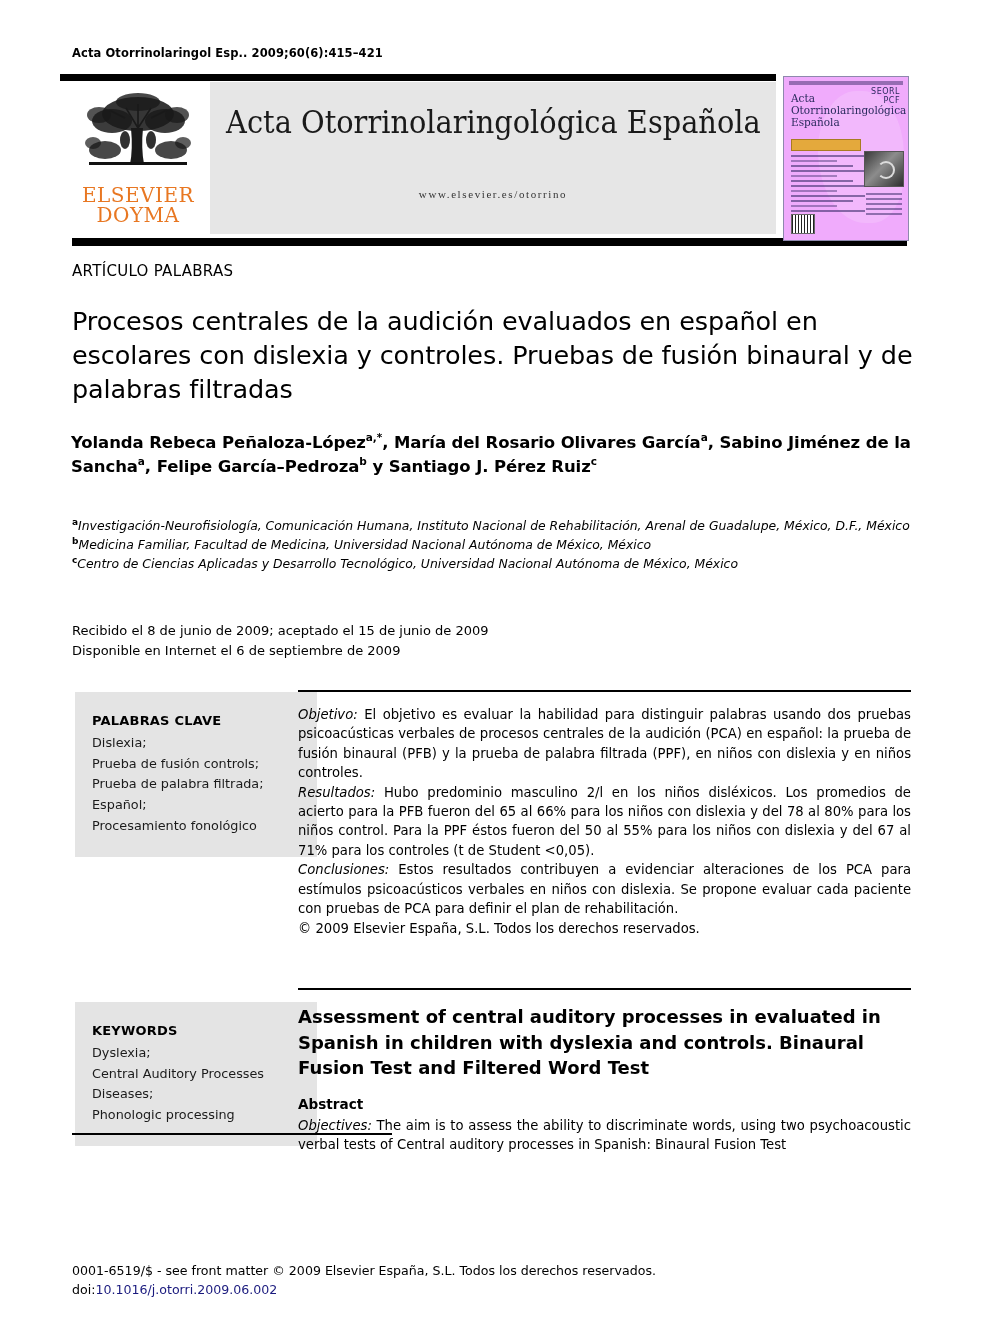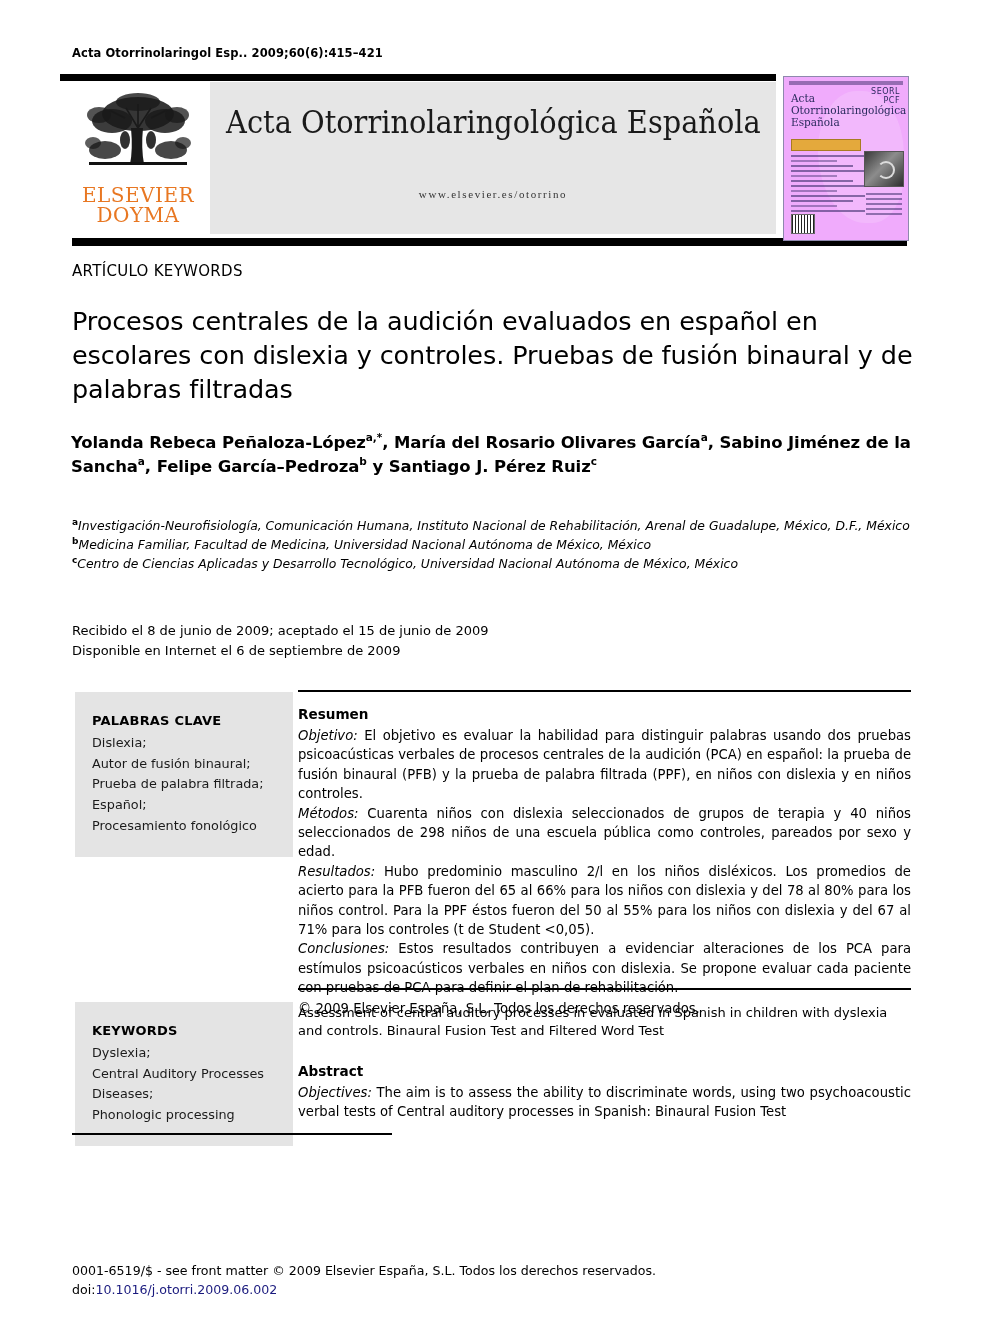--- a/index.html
+++ b/index.html
@@ -276,21 +276,21 @@
     top: 621px;
     font-size: 13px;
     line-height: 1.55;
     color: #000;
   }
 
   
   .kw-box {
     position: absolute;
     left: 75px;
-    width: 218px;
+    width: 242px;
     background: #e4e4e4;
     box-sizing: border-box;
     padding: 18px 16px 20px 17px;
     font-size: 12.8px;
     line-height: 1.62;
     color: #1b1b1b;
   }
   #kw-es { top: 692px; }
   #kw-en { top: 1002px; }
   .kw-title {
@@ -327,24 +327,24 @@
   .abs-head {
     font-weight: bold;
     font-size: 13.6px;
     margin-bottom: 1px;
   }
   .abs-para { margin: 0; text-align: justify; }
   .lbl { font-style: italic; font-weight: 400; }
   .copyline { margin-top: 1px; }
 
   .en-title {
-    font-weight: normal;
-    font-size: 13px;
+    font-weight: bold;
+    font-size: 18px;
     line-height: 1.42;
-    margin-bottom: 21px;
+    margin-bottom: 14px;
     text-align: left;
   }
 
   
   .foot-rule {
     position: absolute;
     left: 72px;
     top: 1133px;
     width: 320px;
     height: 2px;
@@ -450,62 +450,60 @@
     <div class="cover-rightblock">
       <div class="cl"></div>
         <div class="cl"></div>
         <div class="cl"></div>
       <div class="cl"></div>
         <div class="cl"></div>
     </div>
     <div class="cover-barcode"></div>
   </div>
 
-  <div class="kicker">ARTÍCULO KEYWORDS</div>
+  <div class="kicker">ARTÍCULO PALABRAS</div>
   <div class="art-title">Procesos centrales de la audición evaluados en español en escolares con dislexia y controles. Pruebas de fusión binaural y de palabras filtradas</div>
   <div class="authors">Yolanda Rebeca Peñaloza-López<sup>a,*</sup>, María del Rosario Olivares García<sup>a</sup>, Sabino Jiménez de la Sancha<sup>a</sup>, Felipe García–Pedroza<sup>b</sup> y Santiago J. Pérez Ruiz<sup>c</sup></div>
 
   <div class="affils">
     <div><sup>a</sup><span>Investigación-Neurofisiología, Comunicación Humana, Instituto Nacional de Rehabilitación, Arenal de Guadalupe, México, D.F., México</span></div>
     <div><sup>b</sup><span>Medicina Familiar, Facultad de Medicina, Universidad Nacional Autónoma de México, México</span></div>
     <div><sup>c</sup><span>Centro de Ciencias Aplicadas y Desarrollo Tecnológico, Universidad Nacional Autónoma de México, México</span></div>
   </div>
 
   <div class="dates">
     <div>Recibido el 8 de junio de 2009; aceptado el 15 de junio de 2009</div>
     <div>Disponible en Internet el 6 de septiembre de 2009</div>
   </div>
 
   <div class="kw-box" id="kw-es">
     <div class="kw-title">PALABRAS CLAVE</div>
     <div class="kw-list">
       <div>Dislexia;</div>
-      <div>Autor de fusión binaural;</div>
+      <div>Prueba de fusión controls;</div>
       <div>Prueba de palabra filtrada;</div>
       <div>Español;</div>
       <div>Procesamiento fonológico</div>
     </div>
   </div>
 
   <div class="kw-box" id="kw-en">
     <div class="kw-title">KEYWORDS</div>
     <div class="kw-list">
       <div>Dyslexia;</div>
       <div>Central Auditory Processes Diseases;</div>
       <div>Phonologic processing</div>
     </div>
   </div>
 
   <div class="abs-rule" id="abs-rule-1"></div>
   <div class="abs-rule" id="abs-rule-2"></div>
 
   <div class="abs-col" id="abs-es">
-    <div class="abs-head">Resumen</div>
     <p class="abs-para"><span class="lbl">Objetivo:</span><span> El objetivo es evaluar la habilidad para distinguir palabras usando dos pruebas psicoacústicas verbales de procesos centrales de la audición (PCA) en español: la prueba de fusión binaural (PFB) y la prueba de palabra filtrada (PPF), en niños con dislexia y en niños controles.</span></p>
-    <p class="abs-para"><span class="lbl">Métodos:</span><span> Cuarenta niños con dislexia seleccionados de grupos de terapia y 40 niños seleccionados de 298 niños de una escuela pública como controles, pareados por sexo y edad.</span></p>
     <p class="abs-para"><span class="lbl">Resultados:</span><span> Hubo predominio masculino 2/l en los niños disléxicos. Los promedios de acierto para la PFB fueron del 65 al 66% para los niños con dislexia y del 78 al 80% para los niños control. Para la PPF éstos fueron del 50 al 55% para los niños con dislexia y del 67 al 71% para los controles (t de Student &lt;0,05).</span></p>
     <p class="abs-para"><span class="lbl">Conclusiones:</span><span> Estos resultados contribuyen a evidenciar alteraciones de los PCA para estímulos psicoacústicos verbales en niños con dislexia. Se propone evaluar cada paciente con pruebas de PCA para definir el plan de rehabilitación.</span></p>
     <p class="abs-para copyline">© 2009 Elsevier España, S.L. Todos los derechos reservados.</p>
   </div>
 
   <div class="abs-col" id="abs-en">
     <div class="en-title">Assessment of central auditory processes in evaluated in Spanish in children with dyslexia and controls. Binaural Fusion Test and Filtered Word Test</div>
     <div class="abs-head">Abstract</div>
     <p class="abs-para"><span class="lbl">Objectives:</span><span> The aim is to assess the ability to discriminate words, using two psychoacoustic verbal tests of Central auditory processes in Spanish: Binaural Fusion Test</span></p>
   </div>

